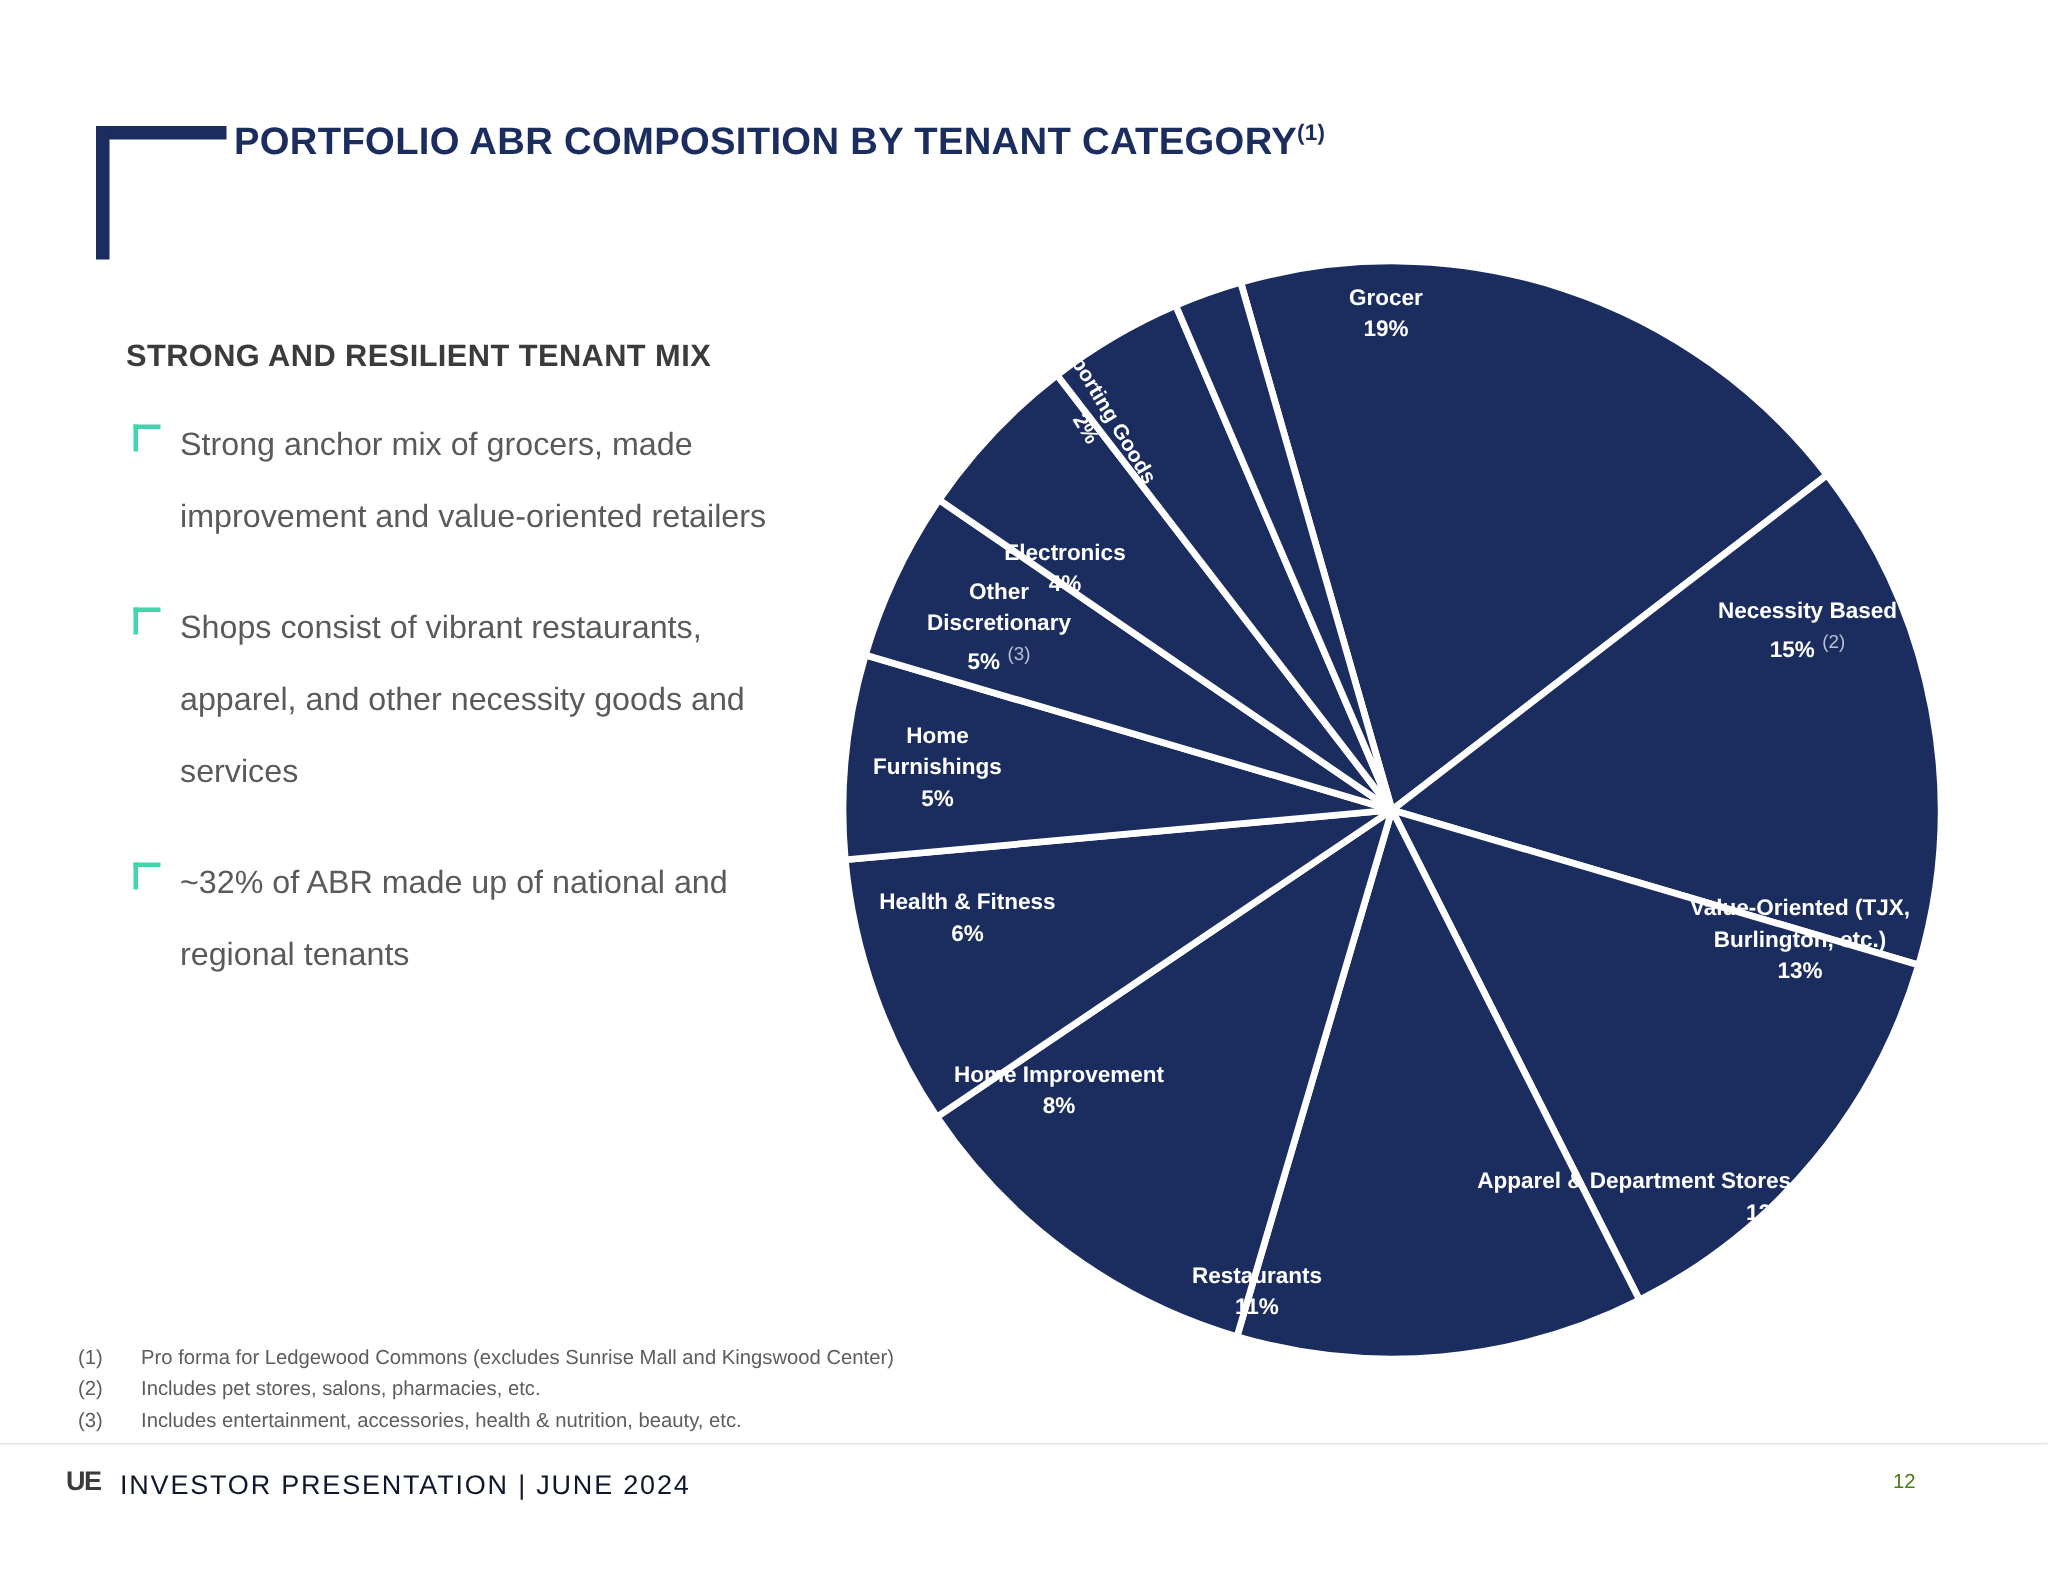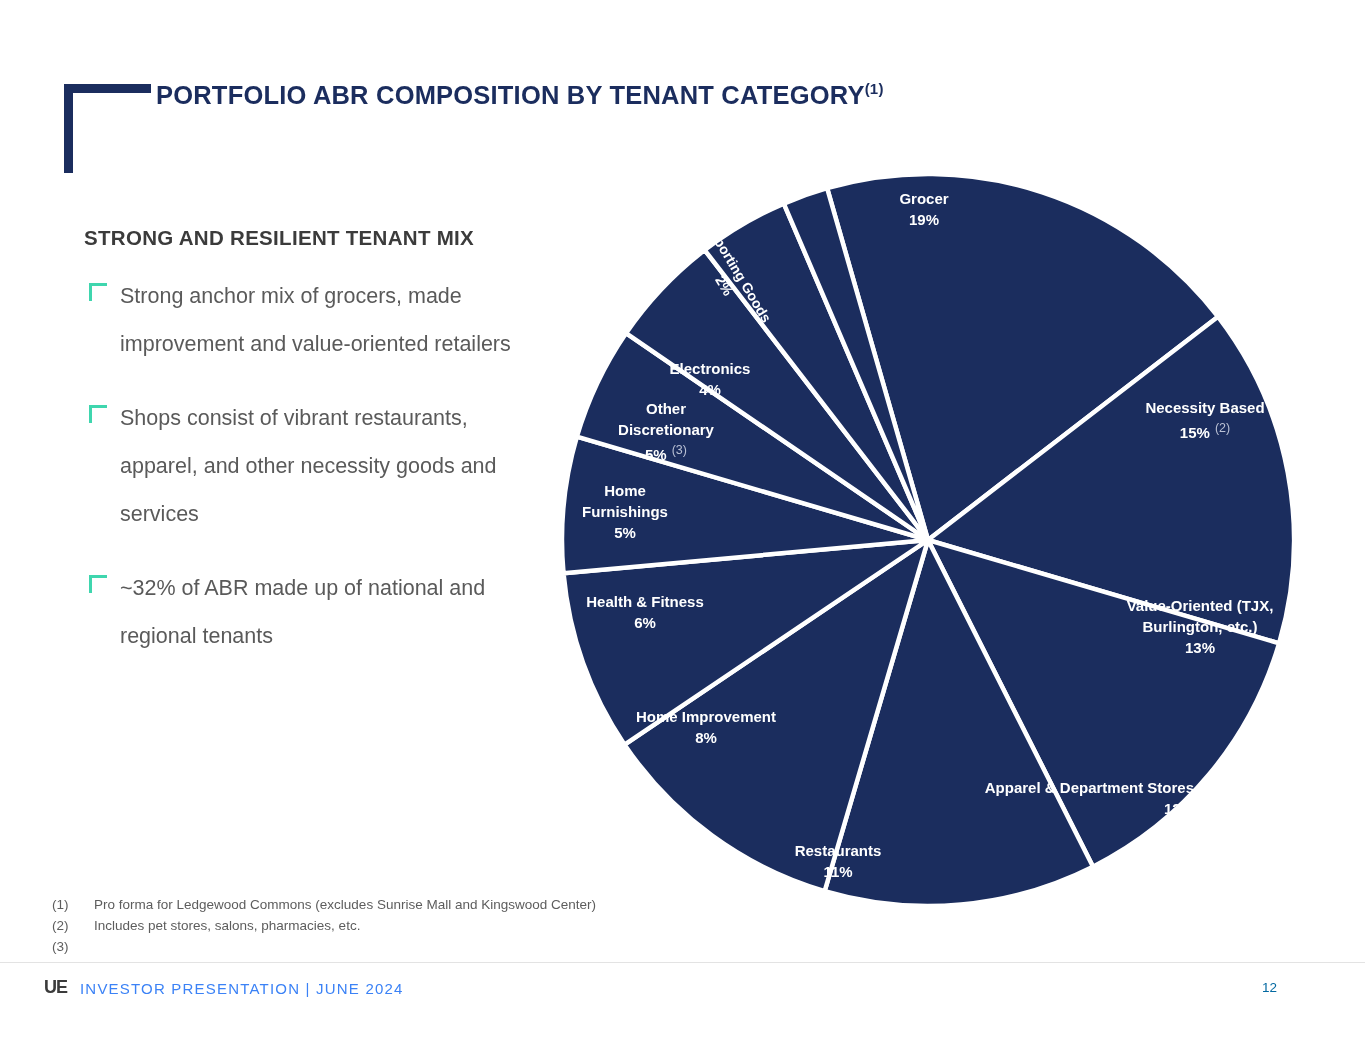--- a/index.html
+++ b/index.html
@@ -70,25 +70,25 @@
   .fn-txt{}
 
   
   .footer-rule{position:absolute;left:0;top:962px;width:1365px;height:1px;background:#e3e3e3;}
   .footer-logo{
     position:absolute;left:44px;top:977px;
     font-size:18px;font-weight:bold;color:#3b3b3b;letter-spacing:-1px;
   }
   .footer-text{
     position:absolute;left:80px;top:980px;
-    font-size:15px;color:#3b82f6;letter-spacing:1.2px;white-space:nowrap;
+    font-size:18px;color:#0f172a;letter-spacing:1.2px;white-space:nowrap;
   }
   .footer-page{
     position:absolute;left:1262px;top:980px;
-    font-size:13.5px;color:#0369a1;
+    font-size:13.5px;color:#4d7c0f;
   }
 </style>
 </head>
 <body>
 
 <div class="slide">
 
   <div class="title-bracket"></div>
   <div class="page-title">
     <span>PORTFOLIO ABR COMPOSITION BY TENANT CATEGORY</span><span class="sup">(1)</span>
@@ -164,21 +164,21 @@
     <span>Health &amp; Fitness</span>
     <span class="pct">6%</span>
   </div>
 
   <div class="pie-label" style="left:573px;top:480px;width:104px;">
     <span>Home</span>
     <span class="pct">Furnishings</span>
     <span class="pct">5%</span>
   </div>
 
-  <div class="pie-label" style="left:608px;top:398px;width:116px;text-align:center;">
+  <div class="pie-label" style="left:608px;top:384px;width:116px;text-align:center;">
     <span>Other</span>
     <span class="pct">Discretionary</span>
     <span class="pct"><span>5%</span><span class="fn">(3)</span></span>
   </div>
 
   <div class="pie-label" style="left:658px;top:326px;width:104px;margin-top:32px;">
     <span>Electronics</span>
     <span class="pct">4%</span>
   </div>
 
@@ -191,20 +191,21 @@
     <div class="fn-row">
       <span class="fn-num">(1)</span>
       <span class="fn-txt">Pro forma for Ledgewood Commons (excludes Sunrise Mall and Kingswood Center)</span>
     </div>
     <div class="fn-row">
       <span class="fn-num">(2)</span>
       <span class="fn-txt">Includes pet stores, salons, pharmacies, etc.</span>
     </div>
     <div class="fn-row">
       <span class="fn-num">(3)</span>
+      <span class="fn-txt">Includes entertainment, accessories, health &amp; nutrition, beauty, etc.</span>
     </div>
   </div>
 
   <div class="footer-rule"></div>
   <div class="footer-logo">UE</div>
   <div class="footer-text">INVESTOR PRESENTATION | JUNE 2024</div>
   <div class="footer-page">12</div>
 
 </div>
 

